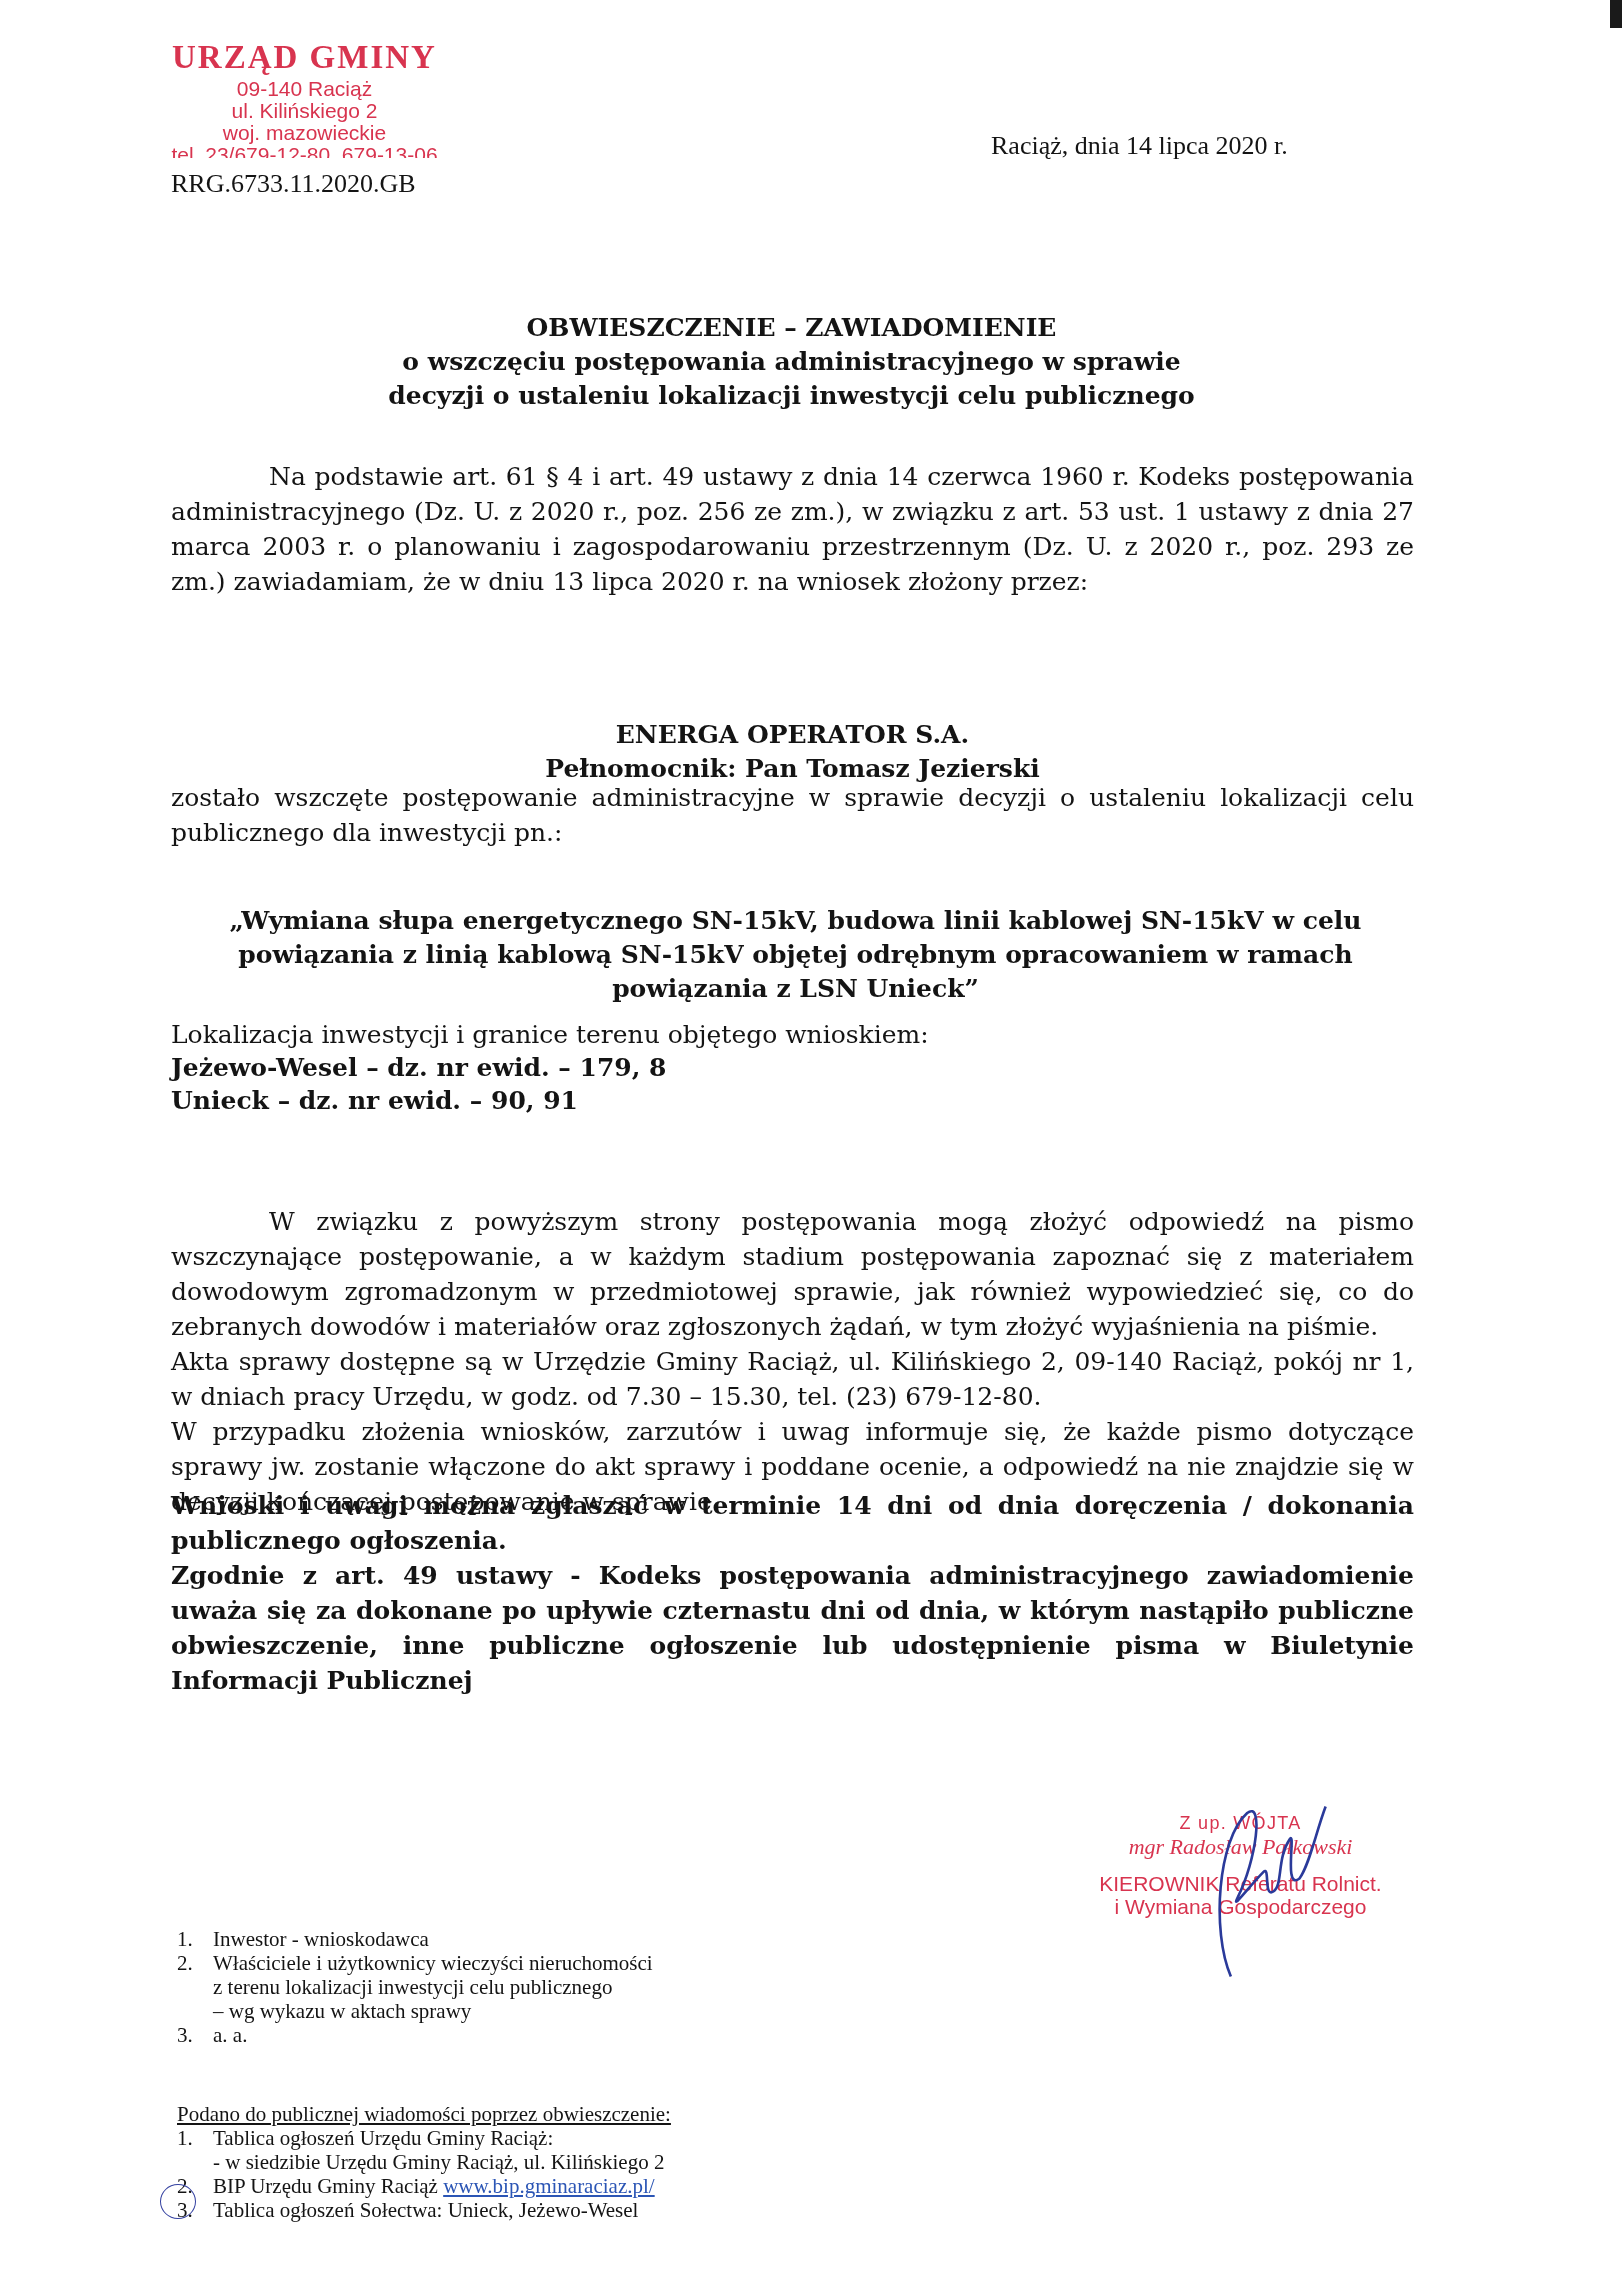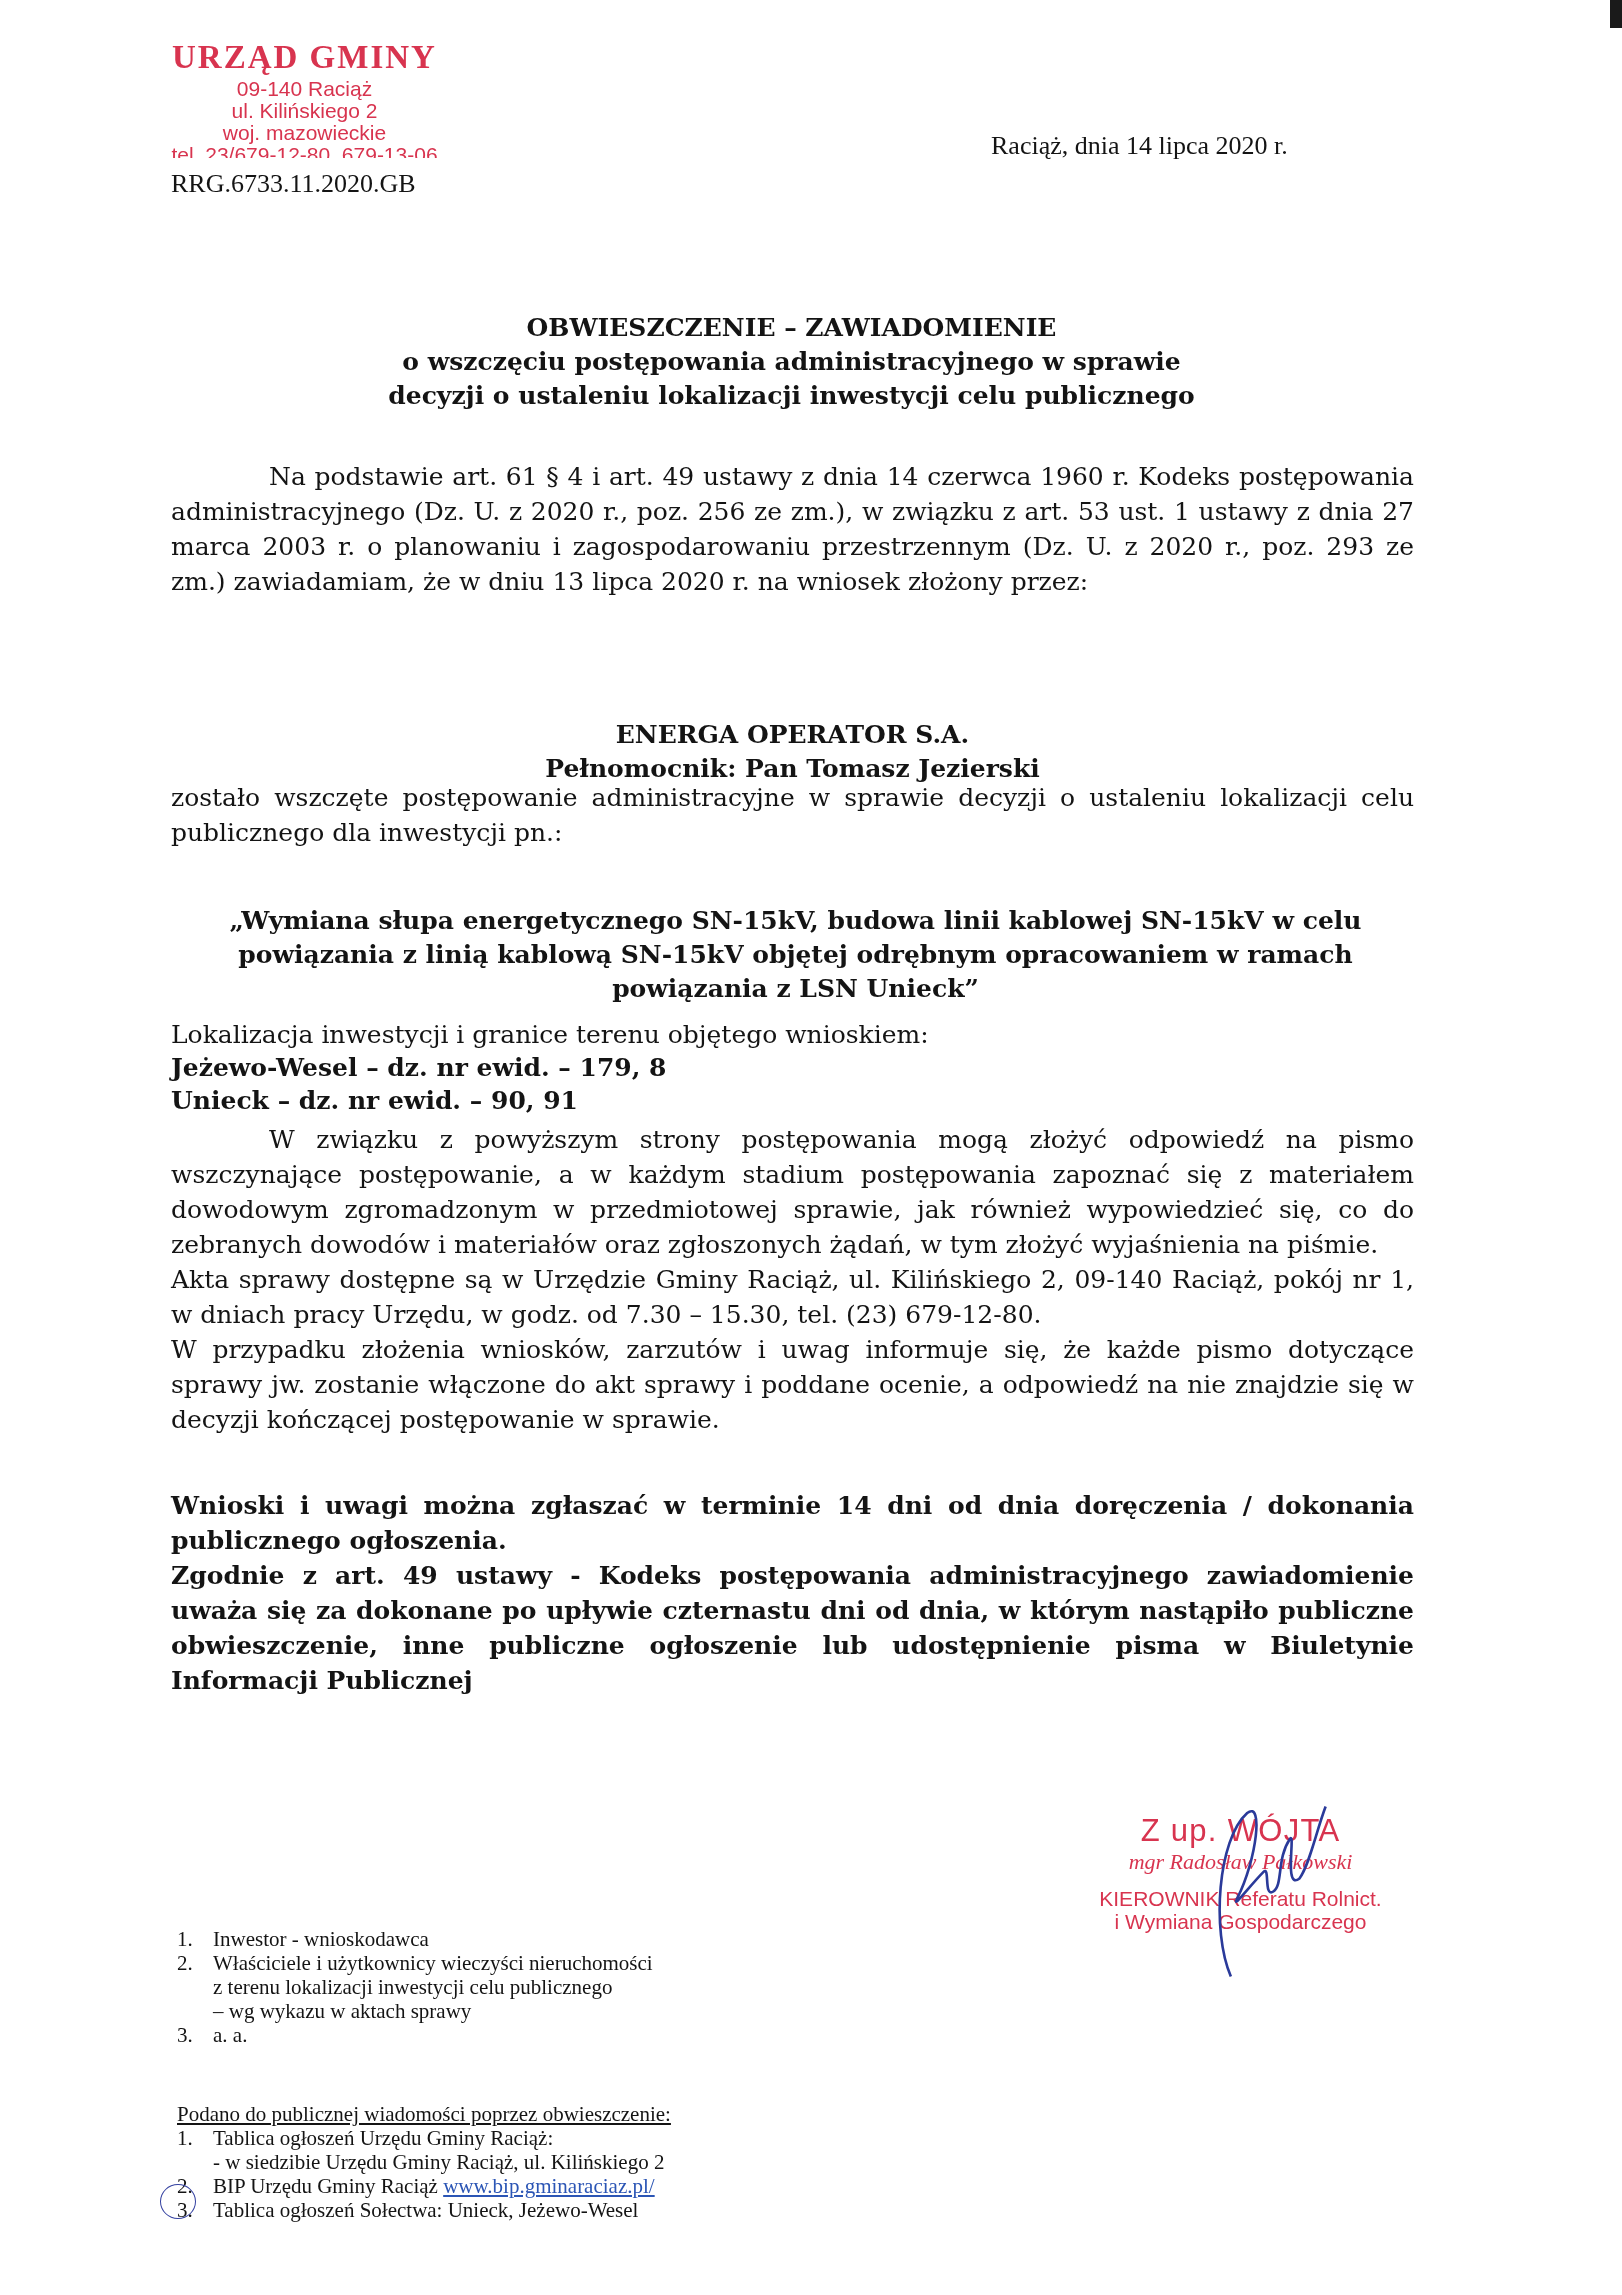--- a/index.html
+++ b/index.html
@@ -13,21 +13,21 @@
   .stamp .line.clip { height:14.4px; overflow:hidden; }
   .ref { position:absolute; left:171px; top:169px; font-size:26px; font-family:"Liberation Serif",serif; }
   .date { position:absolute; left:991px; top:131px; font-size:26px; font-family:"Liberation Serif",serif; }
   .heading { position:absolute; left:170px; width:1243px; top:311px; text-align:center; font-weight:bold; font-size:25px; line-height:34px; }
   .para { position:absolute; left:171px; width:1243px; font-size:25px; line-height:35px; text-align:justify; }
   .indent-text { text-indent:98px; }
   .center-bold { position:absolute; left:171px; width:1243px; text-align:center; font-weight:bold; font-size:25px; line-height:34px;margin-top:34px; }
   .loc { position:absolute; left:171px; width:1243px; font-size:25px; line-height:33px; }
   .loc .b { font-weight:bold; display:block; }
   .sig { position:absolute; left:1054px; top:1813px; width:373px; text-align:center; color:#d8344f; font-family:"Liberation Sans",sans-serif; }
-  .sig .l1 { font-size:31px; letter-spacing:1.3px; }
+  .sig .l1 { font-size:18px; letter-spacing:1.3px; }
   .sig .l2 { font-family:"Liberation Serif",serif; font-style:italic; font-size:22px; margin-bottom:11.8px; }
   .sig .l3, .sig .l4 { font-size:21px; line-height:23.6px; }
   .sig svg { position:absolute; left:131px; top:-13px; }
   .list { position:absolute; left:177px; font-size:21px; line-height:24px; font-family:"Liberation Serif",serif; }
   .list .row { display:flex; }
   .list .num { width:36px; }
   .list .sub { padding-left:36px; }
   .pub-title { text-decoration:underline; }
   .link { color:#2b55b5; text-decoration:underline; }
   .circle { position:absolute; left:160px; top:2184px; width:34px; height:33px; border:1.3px solid #3340a0; border-radius:50%; }
@@ -64,21 +64,21 @@
 <div class="para" style="top:780px;">zostało wszczęte postępowanie administracyjne w sprawie decyzji o ustaleniu lokalizacji celu publicznego dla inwestycji pn.:</div>
 
 <div class="center-bold" style="top:870px; left:190px; width:1211px;">„Wymiana słupa energetycznego SN-15kV, budowa linii kablowej SN-15kV w celu powiązania z linią kablową SN-15kV objętej odrębnym opracowaniem w ramach powiązania z LSN Unieck”</div>
 
 <div class="loc" style="top:1018px;">
   <span>Lokalizacja inwestycji i granice terenu objętego wnioskiem:</span>
   <span class="b">Jeżewo-Wesel – dz. nr ewid. – 179, 8</span>
   <span class="b">Unieck – dz. nr ewid. – 90, 91</span>
 </div>
 
-<div class="para" style="top:1122px;">
+<div class="para" style="top:1204px;">
   <div class="indent-text">W związku z powyższym strony postępowania mogą złożyć odpowiedź na pismo wszczynające postępowanie, a w każdym stadium postępowania zapoznać się z materiałem dowodowym zgromadzonym w przedmiotowej sprawie, jak również wypowiedzieć się, co do zebranych dowodów i materiałów oraz zgłoszonych żądań, w tym złożyć wyjaśnienia na piśmie.</div>
   <div>Akta sprawy dostępne są w Urzędzie Gminy Raciąż, ul. Kilińskiego 2, 09-140 Raciąż, pokój nr 1, w dniach pracy Urzędu, w godz. od 7.30 – 15.30, tel. (23) 679-12-80.</div>
   <div>W przypadku złożenia wniosków, zarzutów i uwag informuje się, że każde pismo dotyczące sprawy jw. zostanie włączone do akt sprawy i poddane ocenie, a odpowiedź na nie znajdzie się w decyzji kończącej postępowanie w sprawie.</div>
 </div>
 
 <div class="para" style="top:1488px;font-weight:bold;">
   <div>Wnioski i uwagi można zgłaszać w terminie 14 dni od dnia doręczenia / dokonania publicznego ogłoszenia.</div>
   <div>Zgodnie z art. 49 ustawy - Kodeks postępowania administracyjnego zawiadomienie uważa się za dokonane po upływie czternastu dni od dnia, w którym nastąpiło publiczne obwieszczenie, inne publiczne ogłoszenie lub udostępnienie pisma w Biuletynie Informacji Publicznej</div>
 </div>
 

